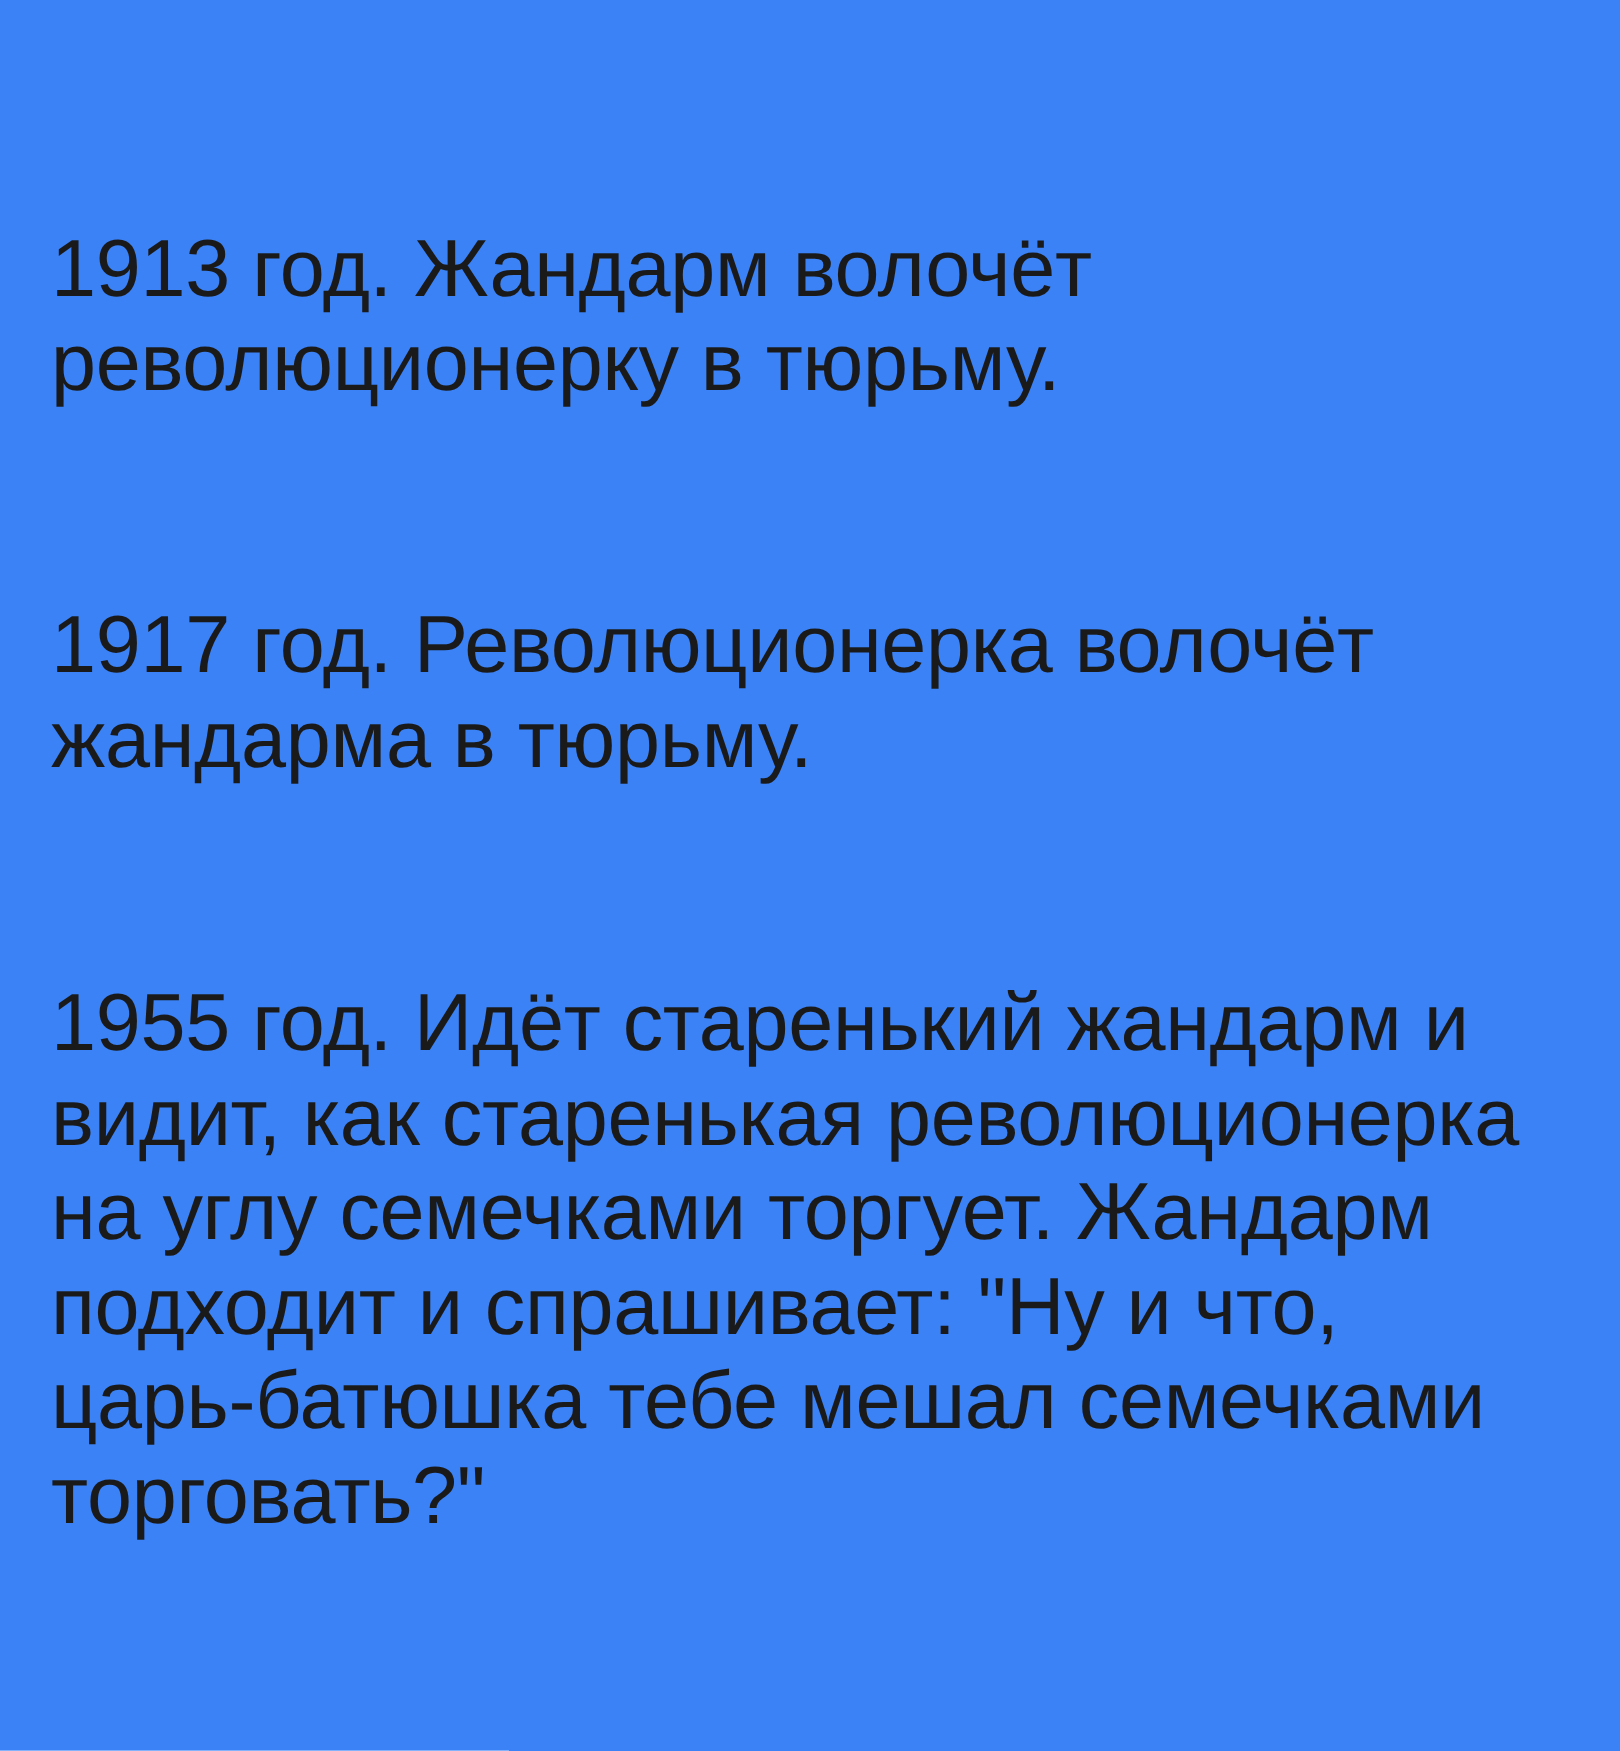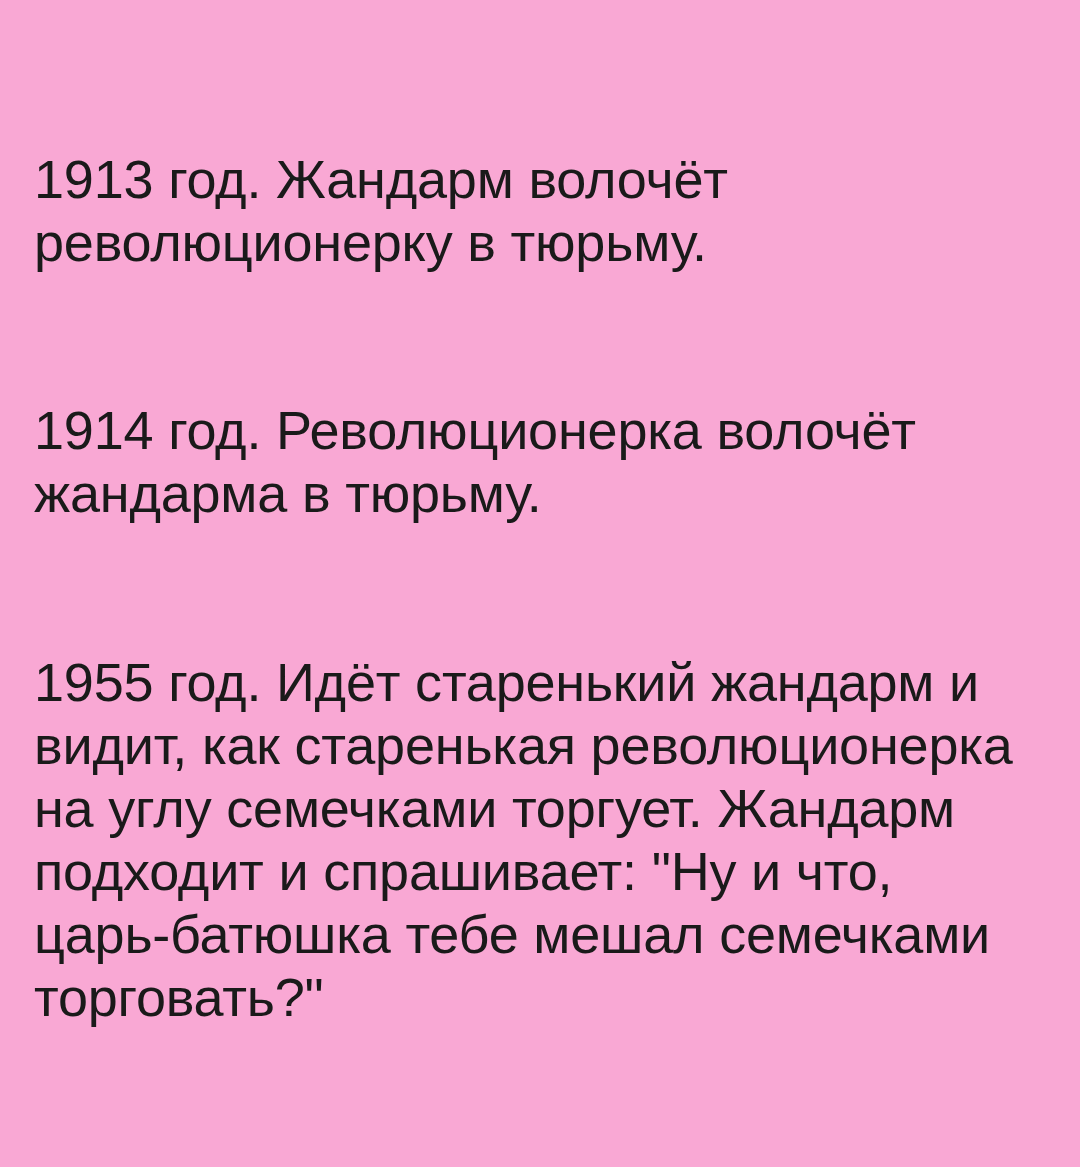--- a/index.html
+++ b/index.html
@@ -12,21 +12,21 @@
     width: 1080px;
     height: 1167px;
     overflow: hidden;
     font-family: "Liberation Sans", sans-serif;
   }
   .page {
     box-sizing: border-box;
     width: 1080px;
     height: 1167px;
     padding: 22px 40px 0 34px;
-    background: #f9a8d4;
+    background: #3b82f6;
   }
   .text-block {
     color: #1a1a1a;
     font-size: 54px;
     line-height: 1.165;
     font-weight: 400;
     letter-spacing: -0.2px;
     white-space: pre-wrap;
     word-wrap: break-word;
   }
@@ -34,16 +34,16 @@
     margin: 0;
     padding: 0;
   }
 </style>
 </head>
 <body>
 
 <div class="page">
   <div class="text-block">
     <p class="para">1913 год. Жандарм волочёт революционерку в тюрьму.</p>
-    <p class="para">1914 год. Революционерка волочёт жандарма в тюрьму.</p>
+    <p class="para">1917 год. Революционерка волочёт жандарма в тюрьму.</p>
     <p class="para">1955 год. Идёт старенький жандарм и видит, как старенькая революционерка на углу семечками торгует. Жандарм подходит и спрашивает: "Ну и что, царь-батюшка тебе мешал семечками торговать?"</p>
   </div>
 </div>
 
 </body></html>

